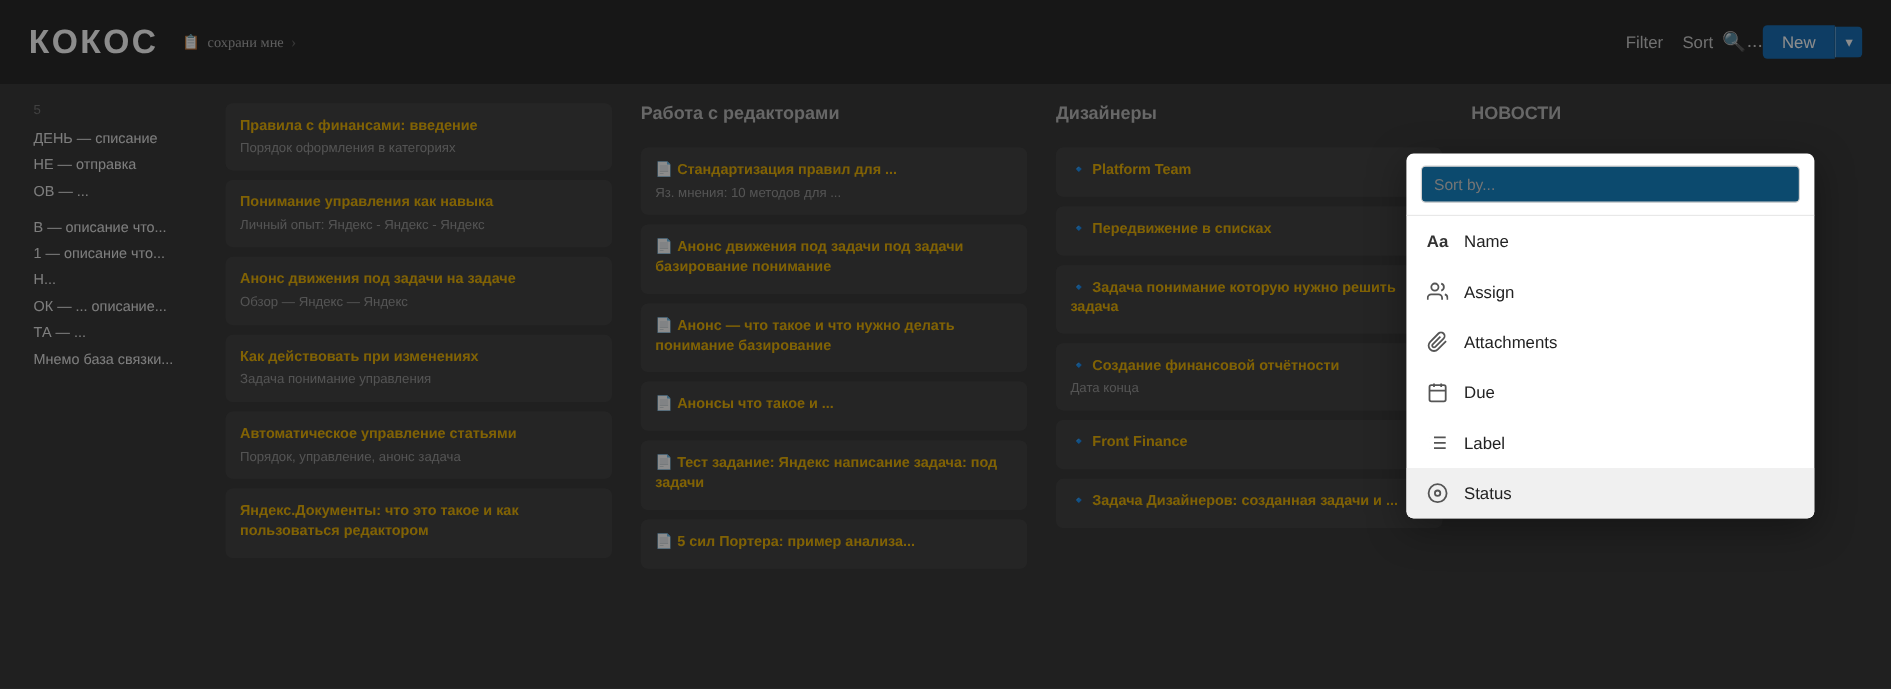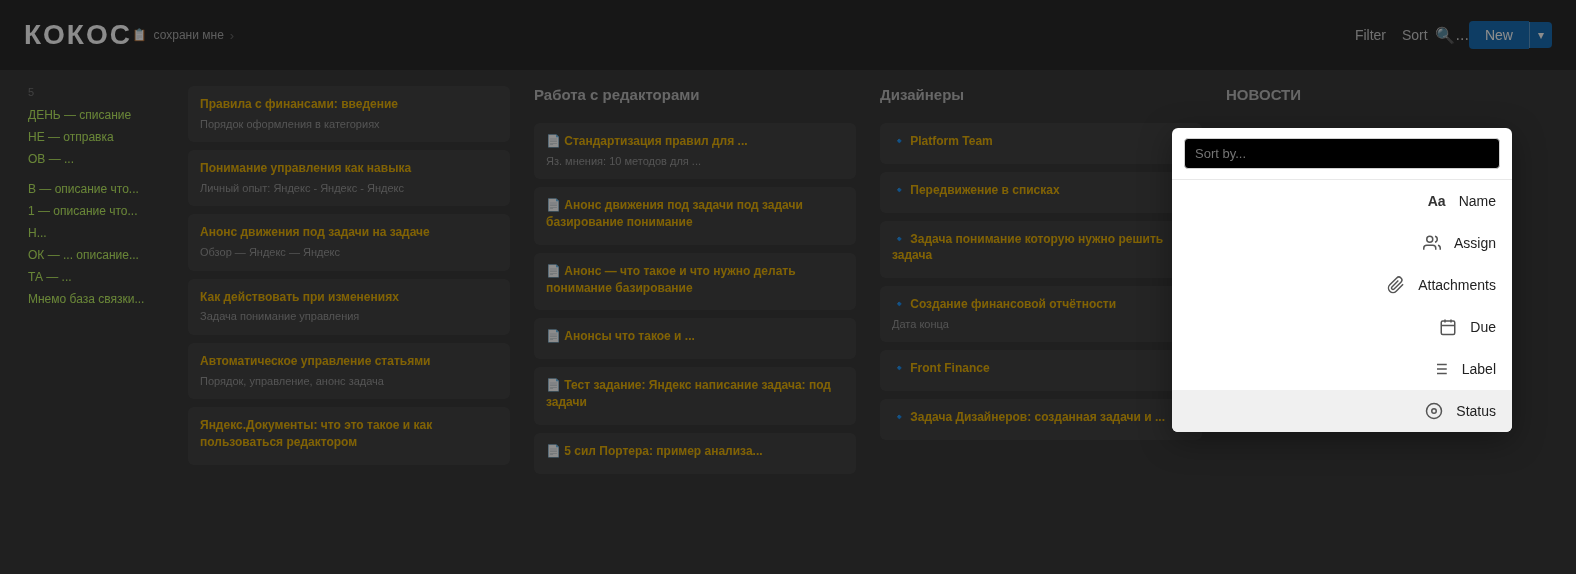--- a/index.html
+++ b/index.html
@@ -128,21 +128,21 @@
       color: #999;
     }
 
     .left-sidebar {
       width: 160px;
       flex-shrink: 0;
       padding: 0 12px;
     }
 
     .left-sidebar .sidebar-item {
-      color: #bef264;
+      color: #e5e5e5;
       font-size: 12px;
       padding: 4px 0;
     }
 
     
     .dropdown-overlay {
       position: absolute;
       top: 128px;
       left: 1172px;
       width: 340px;
@@ -159,33 +159,32 @@
     }
 
     .dropdown-search input {
       width: 100%;
       border: 1px solid #d0d0d0;
       border-radius: 4px;
       padding: 7px 10px;
       font-size: 13px;
       color: #aaa;
       outline: none;
-      background: #000000;
+      background: #0c4a6e;
     }
 
     .dropdown-item {
       display: flex;
       align-items: center;
       gap: 12px;
       padding: 11px 16px;
       cursor: pointer;
       font-size: 14px;
       color: #222;
       transition: background 0.1s;
-      justify-content: flex-end;
     }
 
     .dropdown-item.active {
       background: #f0f0f0;
     }
 
     .dropdown-item-icon {
       width: 20px;
       height: 20px;
       display: flex;
@@ -202,21 +201,21 @@
     }
   </style>
 </head>
 <body>
 
 <div class="bg-content">
 
   <div class="header-bar">
     <div class="logo">КОКОС</div>
 
-    <div style="display:flex; align-items:center; gap:6px; color:#aaa; font-size:13px;">
+    <div style="margin-left: 20px; display:flex; align-items:center; gap:6px; color:#aaa; font-size:13px;font-family:Liberation Serif, serif;">
       <span style="font-size:12px;">📋 &nbsp;сохрани мне</span>
       <span style="color:#666;">›</span>
     </div>
 
     <div class="header-right">
       <span class="header-btn">Filter</span>
       <span class="header-btn">Sort</span>
       <span class="header-search-icon">🔍</span>
       <span class="header-more">...</span>
       <button class="btn-new">New</button>

